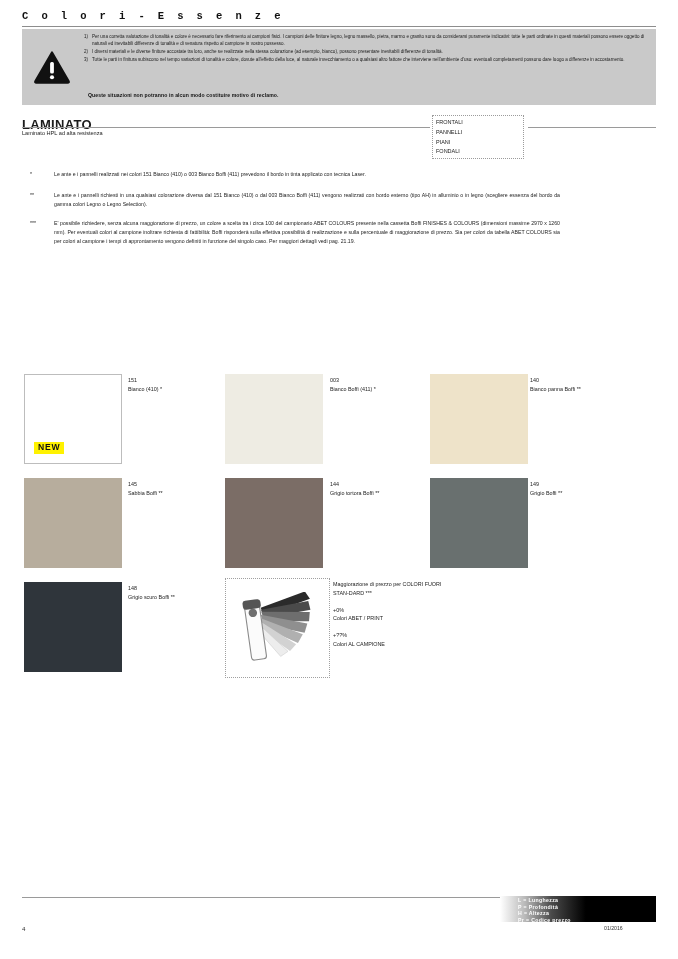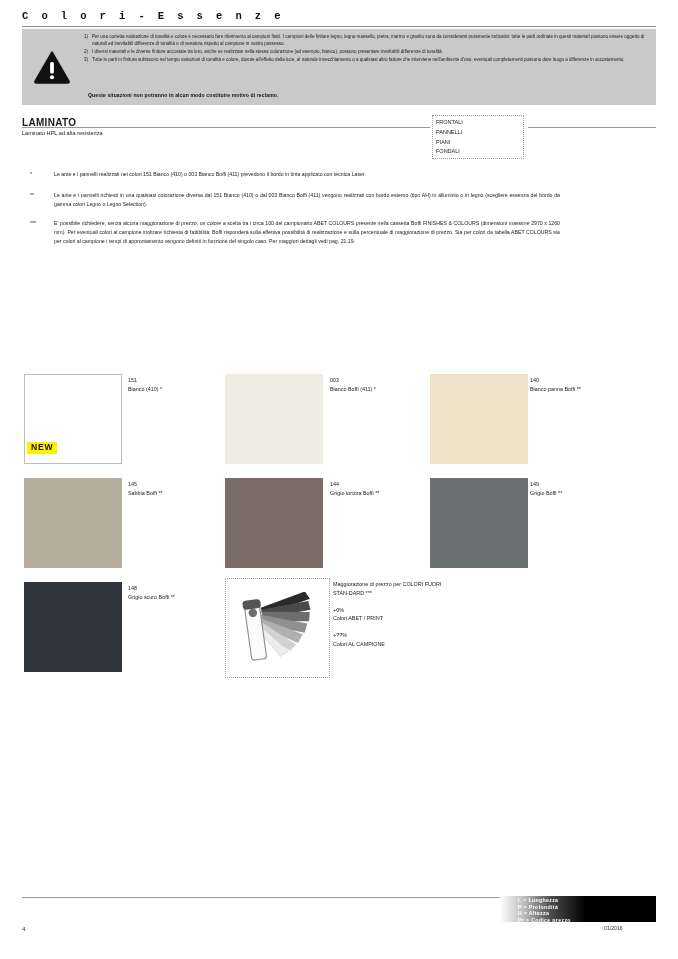--- a/index.html
+++ b/index.html
@@ -80,21 +80,21 @@
     font-weight: bold;
     letter-spacing: 0.1px;
     color: #111;
   }
 
   
   .sec-title {
     position: absolute;
     left: 22px;
     top: 117px;
-    font-size: 10px;
+    font-size: 13px;
     font-weight: bold;
     letter-spacing: 0.3px;
   }
   .sec-sub {
     position: absolute;
     left: 22px;
     top: 130px;
     font-size: 5.6px;
     color: #1c1c1c;
   }
@@ -154,21 +154,21 @@
     position: absolute;
     width: 98px;
     height: 90px;
   }
   .swatch-white {
     border: 1px solid #bdbdbd;
     box-sizing: border-box;
   }
   .new-badge {
     position: absolute;
-    left: 2px;
+    left: 9px;
     bottom: 9px;
     background: #fff200;
     color: #111;
     font-size: 8.6px;
     font-weight: bold;
     letter-spacing: 0.8px;
     padding: 1px 4px 1px 4px;
     line-height: 1.15;
   }
   .sw-label {

